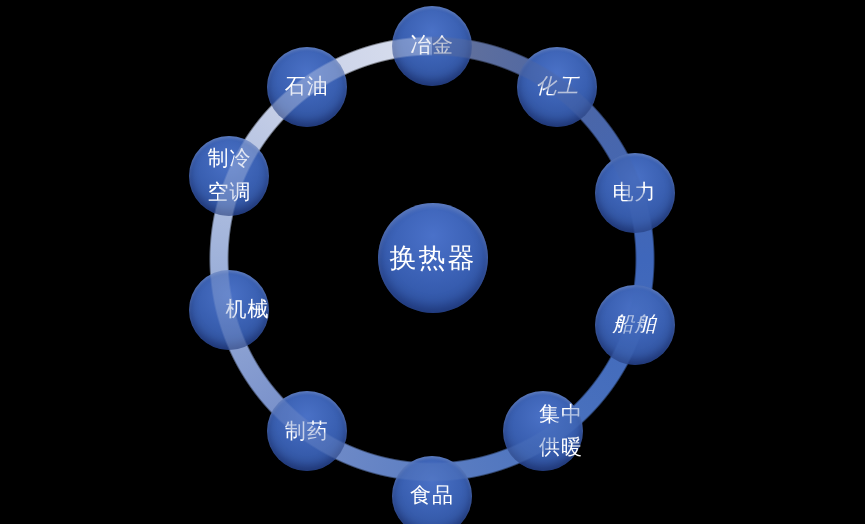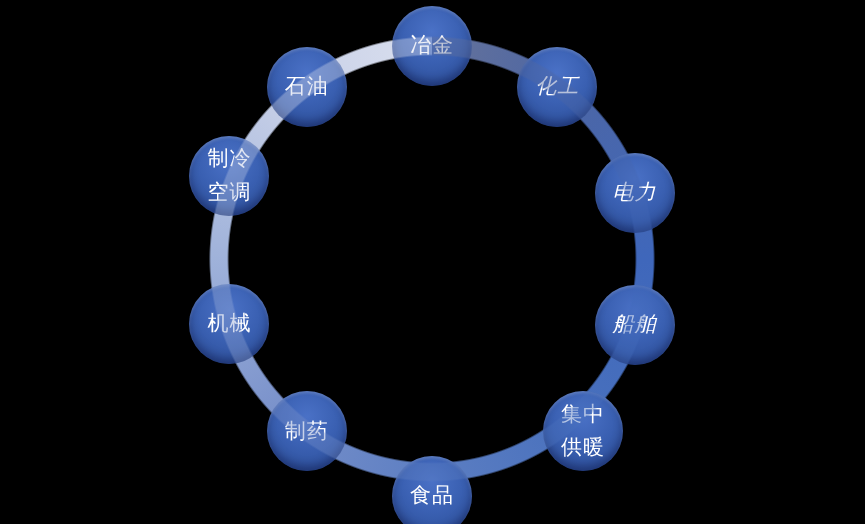--- a/index.html
+++ b/index.html
@@ -33,25 +33,28 @@
   }
 </style>
 </head>
 <body>
 
 <div class="stage">
   <div class="ring base"></div>
   <div>
       <div class="node" style="left: 392px; top: 6px; justify-content: center;"><span>冶金</span></div>
       <div class="node" style="left: 517.198px; top: 46.6794px; font-style: italic;"><span>化工</span></div>
-      <div class="node" style="left: 594.575px; top: 153.179px; font-style: italic;"><span>电力</span></div>
+      <div class="node" style="left: 594.575px; top: 153.179px;"><span>电力</span></div>
       <div class="node" style="left: 594.575px; top: 284.821px; font-style: italic;"><span>船舶</span></div>
-      <div class="node" style="left: 543px; top: 391.321px;"><span>集中
+      <div class="node" style="left: 503px; top: 391.321px; justify-content: flex-end;"><span>集中
 供暖</span></div>
       <div class="node" style="left: 392px; top: 456px;"><span>食品</span></div>
       <div class="node" style="left: 266.802px; top: 391.321px;"><span>制药</span></div>
-      <div class="node" style="left: 189.425px; top: 284px;"><span>机械</span></div>
+      <div class="node" style="left: 189.425px; top: 270px; justify-content: flex-end;"><span>机械</span></div>
       <div class="node" style="left: 189.425px; top: 136px;"><span>制冷
 空调</span></div>
       <div class="node" style="left: 266.802px; top: 46.6794px; justify-content: center;"><span>石油</span></div>
     </div>
   <div class="ring overlay"></div>
+  <div class="center-node">
+    <span>换热器</span>
+  </div>
 </div>
 
 </body></html>

